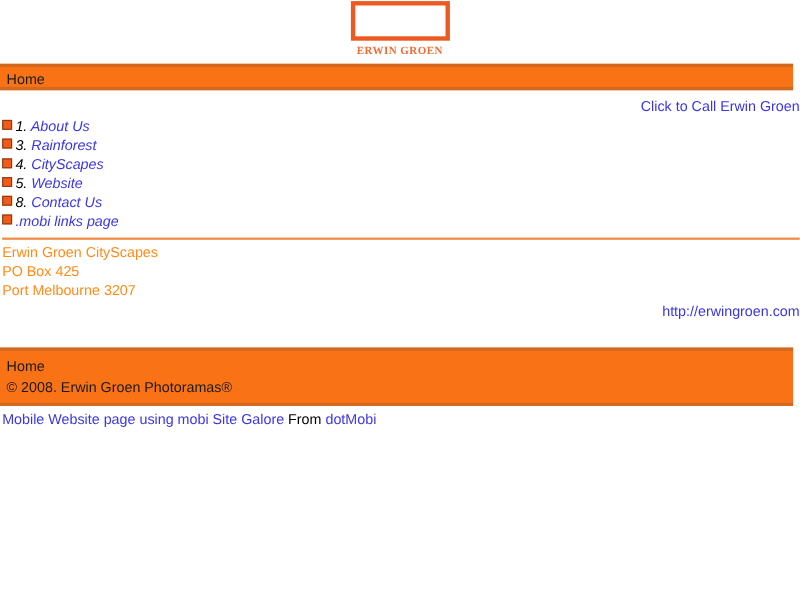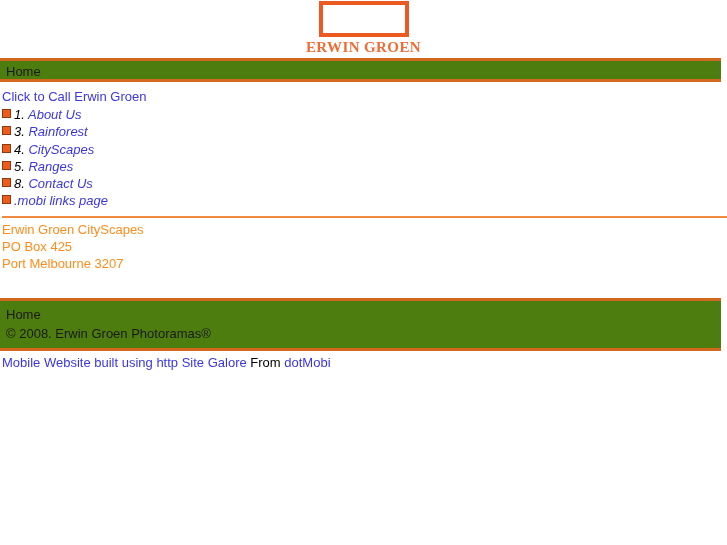--- a/index.html
+++ b/index.html
@@ -27,31 +27,31 @@
     height: 28px;
     margin: 0 auto;
     border: 4px solid #ec5a21;
     background: #ffffff;
     box-sizing: content-box;
   }
   .logo-word {
     margin-top: 2px;
     font-family: "Liberation Serif", serif;
     font-weight: bold;
-    font-size: 15px;
+    font-size: 10px;
     letter-spacing: 0.4px;
     color: #ef6d35;
     line-height: 16px;
     text-align: center;
   }
 
   
   .bar {
     margin: 5px 6px 0 0;
-    background: #4d7c0f;
+    background: #f97316;
     border-top: 3px solid #d2691e;
     border-bottom: 3px solid #d2691e;
     box-sizing: border-box;
   }
   .bar-top {
     margin-top: 3px;
     height: 24px;
     padding: 2px 0 0 6px;
   }
   .bar-top .bar-label {
@@ -69,20 +69,21 @@
     line-height: 19px;
   }
 
   
   .content {
     padding: 6px 0 0 2px;
   }
   a, .link {
     color: #3b36e0;
     text-decoration: none;
+    text-align: right;
   }
   .call-link {
     display: block;
     line-height: 17px;
     margin-bottom: 1px;
     font-size: 13px;
   }
 
   ul.nav-list {
     list-style: none;
@@ -161,41 +162,42 @@
     <li>
       <span class="sq"></span><span class="idx">3.</span>
       <a href="#">Rainforest</a>
     </li>
     <li>
       <span class="sq"></span><span class="idx">4.</span>
       <a href="#">CityScapes</a>
     </li>
     <li>
       <span class="sq"></span><span class="idx">5.</span>
-      <a href="#">Ranges</a>
+      <a href="#">Website</a>
     </li>
     <li>
       <span class="sq"></span><span class="idx">8.</span>
       <a href="#">Contact Us</a>
     </li>
     <li>
       <span class="sq"></span><a href="#">.mobi links page</a>
     </li>
   </ul>
 
   <hr class="rule">
 
   <div>
     <div class="addr-line">Erwin Groen CityScapes</div>
     <div class="addr-line">PO Box 425</div>
     <div class="addr-line">Port Melbourne 3207</div>
+    <a href="#" class="site-url">http://erwingroen.com</a>
   </div>
 
 </div>
 
 <div class="bar bar-foot">
   <div class="foot-line">Home</div>
   <div class="foot-line">© 2008. Erwin Groen Photoramas®</div>
 </div>
 
 <div class="credit">
-  <a href="#">Mobile Website built using http Site Galore</a><span> From </span><a href="#">dotMobi</a>
+  <a href="#">Mobile Website page using mobi Site Galore</a><span> From </span><a href="#">dotMobi</a>
 </div>
 
 </body></html>

